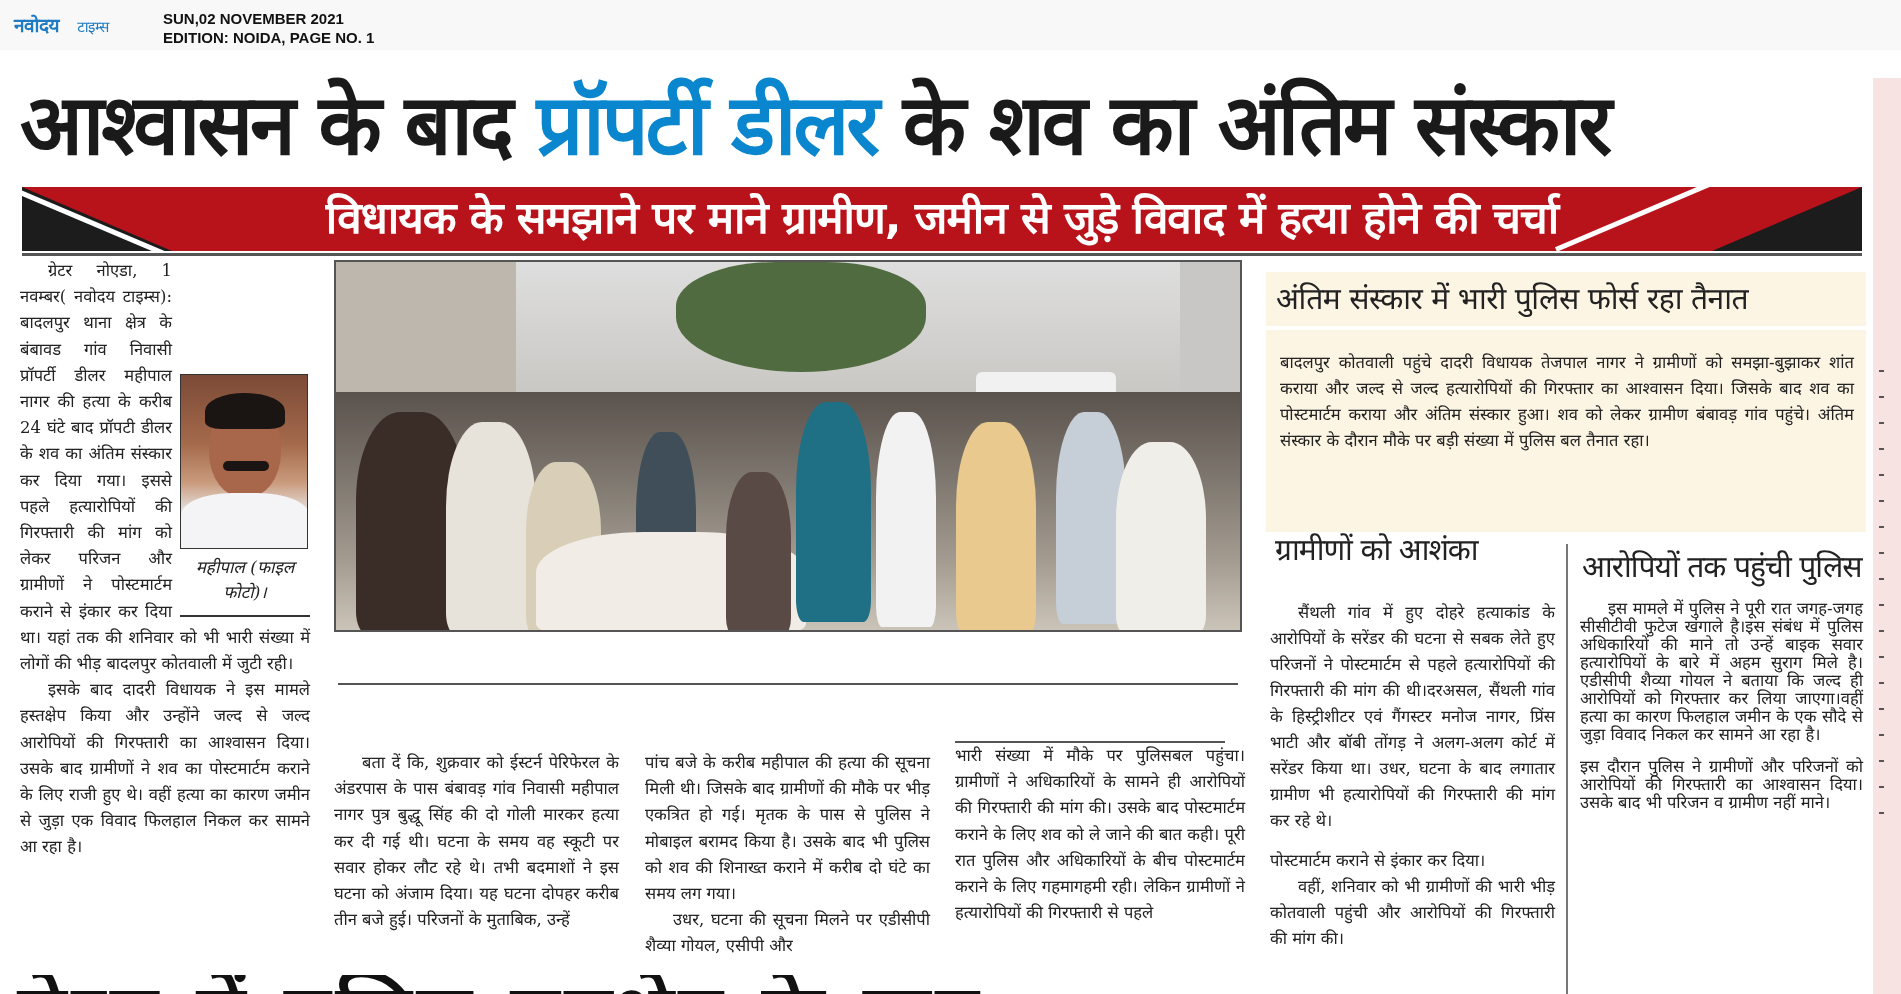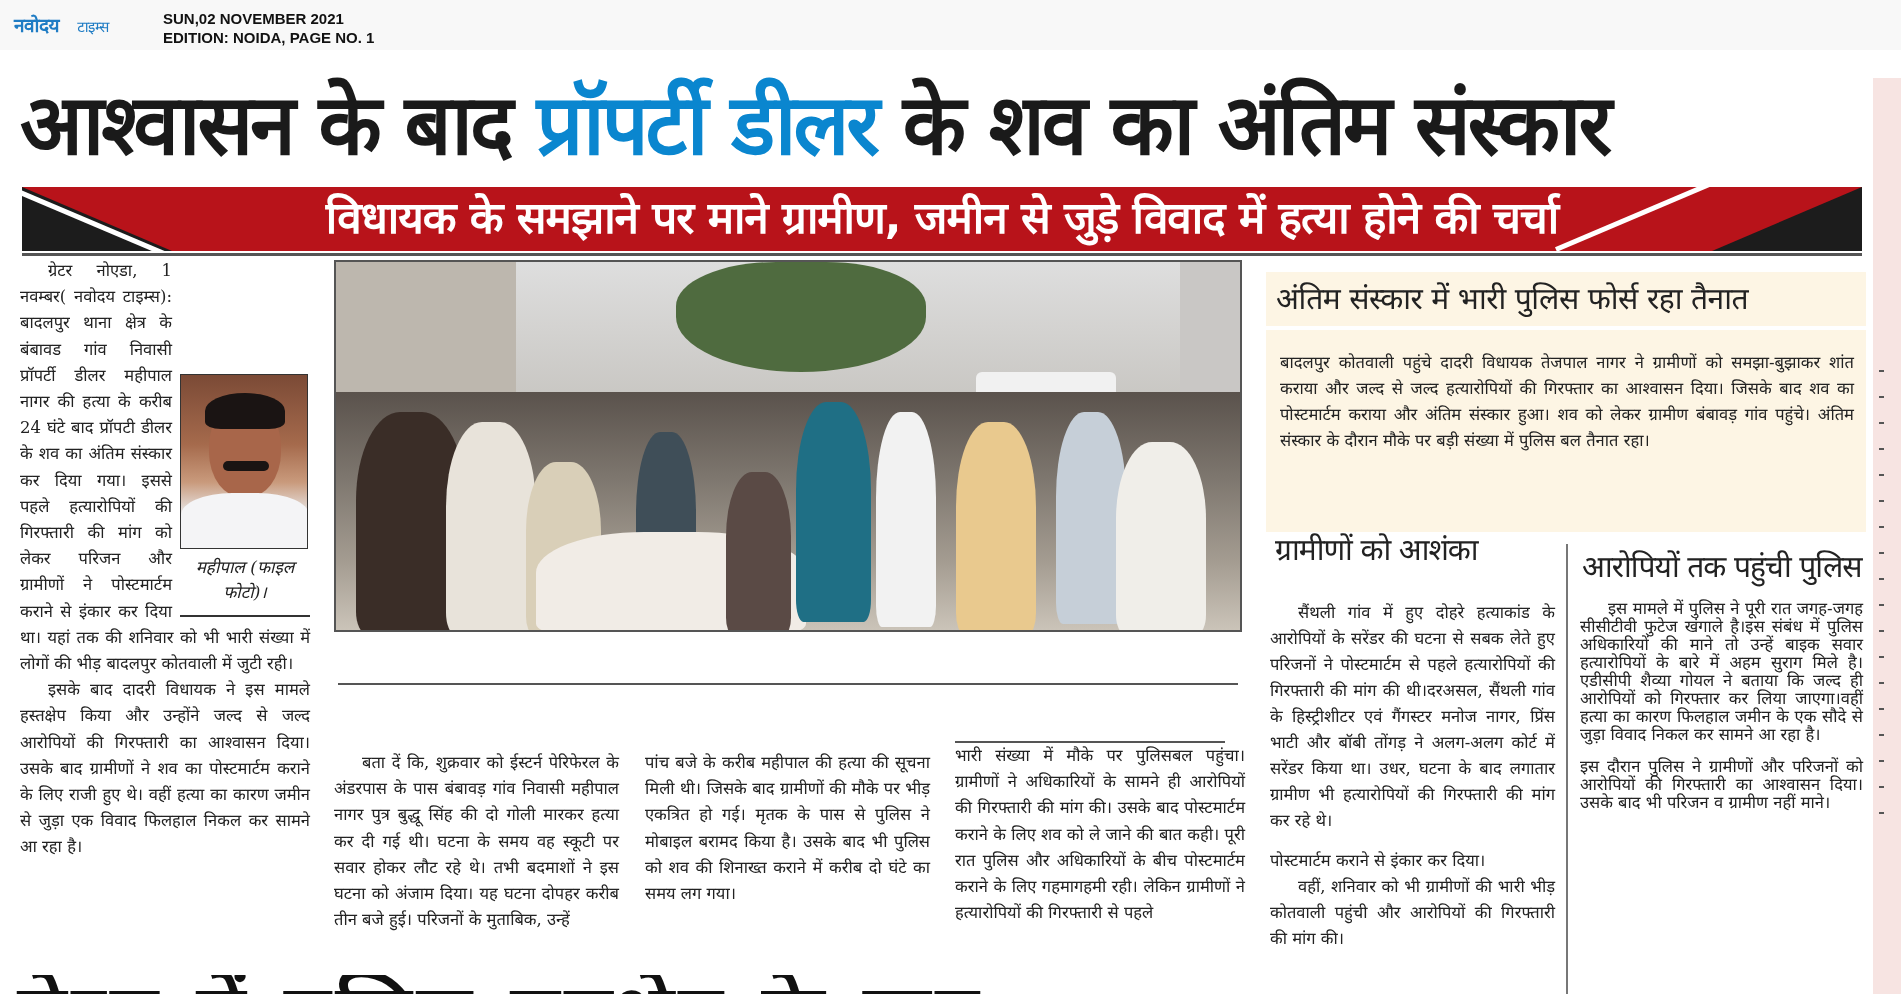--- a/index.html
+++ b/index.html
@@ -156,20 +156,21 @@
     <div class="p" style="left:720px;top:150px;width:70px;height:212px;background:#c6cfd8;"></div>
     <div class="p" style="left:780px;top:180px;width:90px;height:192px;background:#f0eee9;"></div>
   </div>
   <div class="caption-rule"></div>
 
   <div class="col col-2">
     <p class="indent">बता दें कि, शुक्रवार को ईस्टर्न पेरिफेरल के अंडरपास के पास बंबावड़ गांव निवासी महीपाल नागर पुत्र बुद्धू सिंह की दो गोली मारकर हत्या कर दी गई थी। घटना के समय वह स्कूटी पर सवार होकर लौट रहे थे। तभी बदमाशों ने इस घटना को अंजाम दिया। यह घटना दोपहर करीब तीन बजे हुई। परिजनों के मुताबिक, उन्हें</p>
   </div>
   <div class="col col-3">
     <p>पांच बजे के करीब महीपाल की हत्या की सूचना मिली थी। जिसके बाद ग्रामीणों की मौके पर भीड़ एकत्रित हो गई। मृतक के पास से पुलिस ने मोबाइल बरामद किया है। उसके बाद भी पुलिस को शव की शिनाख्त कराने में करीब दो घंटे का समय लग गया।</p>
+    <p class="indent">उधर, घटना की सूचना मिलने पर एडीसीपी शैव्या गोयल, एसीपी और</p>
   </div>
   <div class="col-4-rule"></div>
   <div class="col col-4">
     <p>भारी संख्या में मौके पर पुलिसबल पहुंचा। ग्रामीणों ने अधिकारियों के सामने ही आरोपियों की गिरफ्तारी की मांग की। उसके बाद पोस्टमार्टम कराने के लिए शव को ले जाने की बात कही। पूरी रात पुलिस और अधिकारियों के बीच पोस्टमार्टम कराने के लिए गहमागहमी रही। लेकिन ग्रामीणों ने हत्यारोपियों की गिरफ्तारी से पहले</p>
   </div>
 
   <div class="box-head">अंतिम संस्कार में भारी पुलिस फोर्स रहा तैनात</div>
   <div class="box-body">बादलपुर कोतवाली पहुंचे दादरी विधायक तेजपाल नागर ने ग्रामीणों को समझा-बुझाकर शांत कराया और जल्द से जल्द हत्यारोपियों की गिरफ्तार का आश्वासन दिया। जिसके बाद शव का पोस्टमार्टम कराया और अंतिम संस्कार हुआ। शव को लेकर ग्रामीण बंबावड़ गांव पहुंचे। अंतिम संस्कार के दौरान मौके पर बड़ी संख्या में पुलिस बल तैनात रहा।</div>
 
   <div class="subhead sub-1">ग्रामीणों को आशंका</div>

